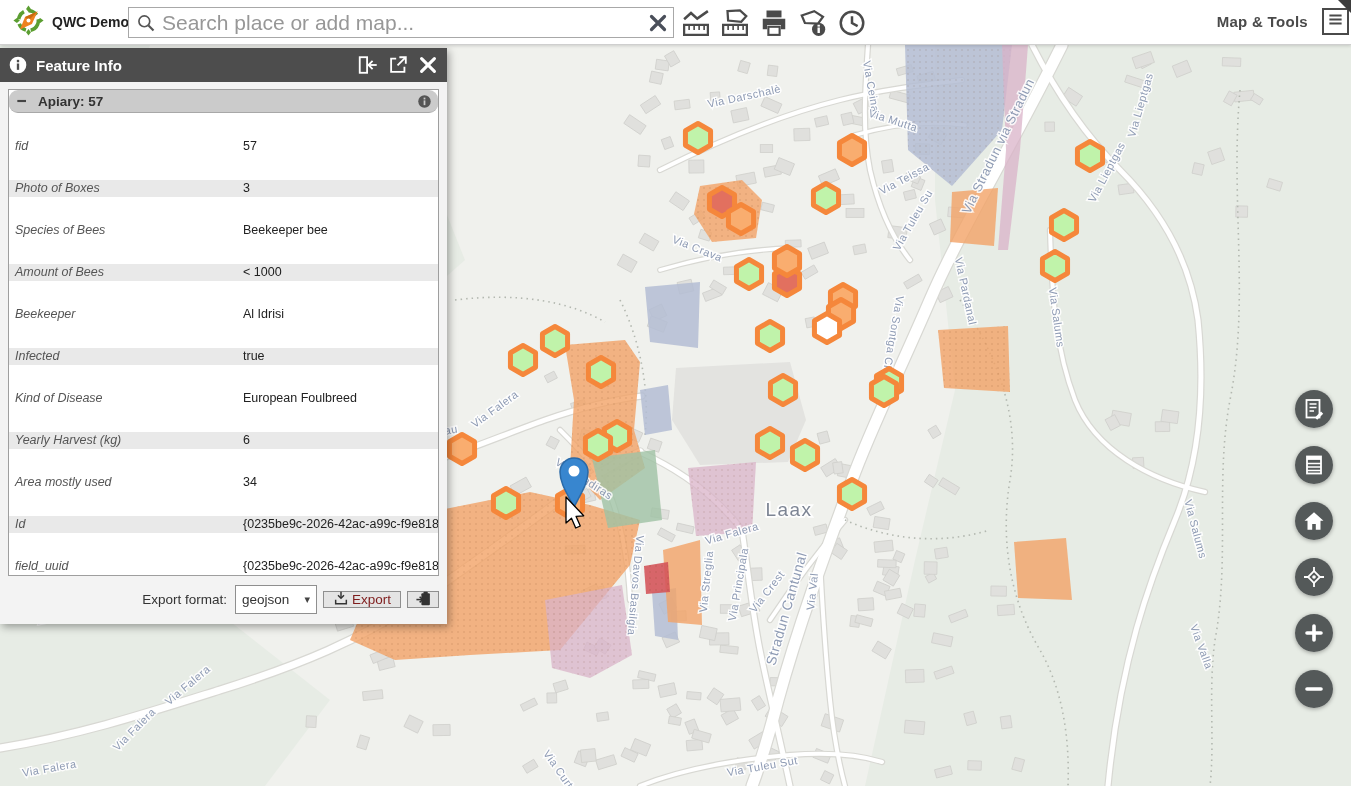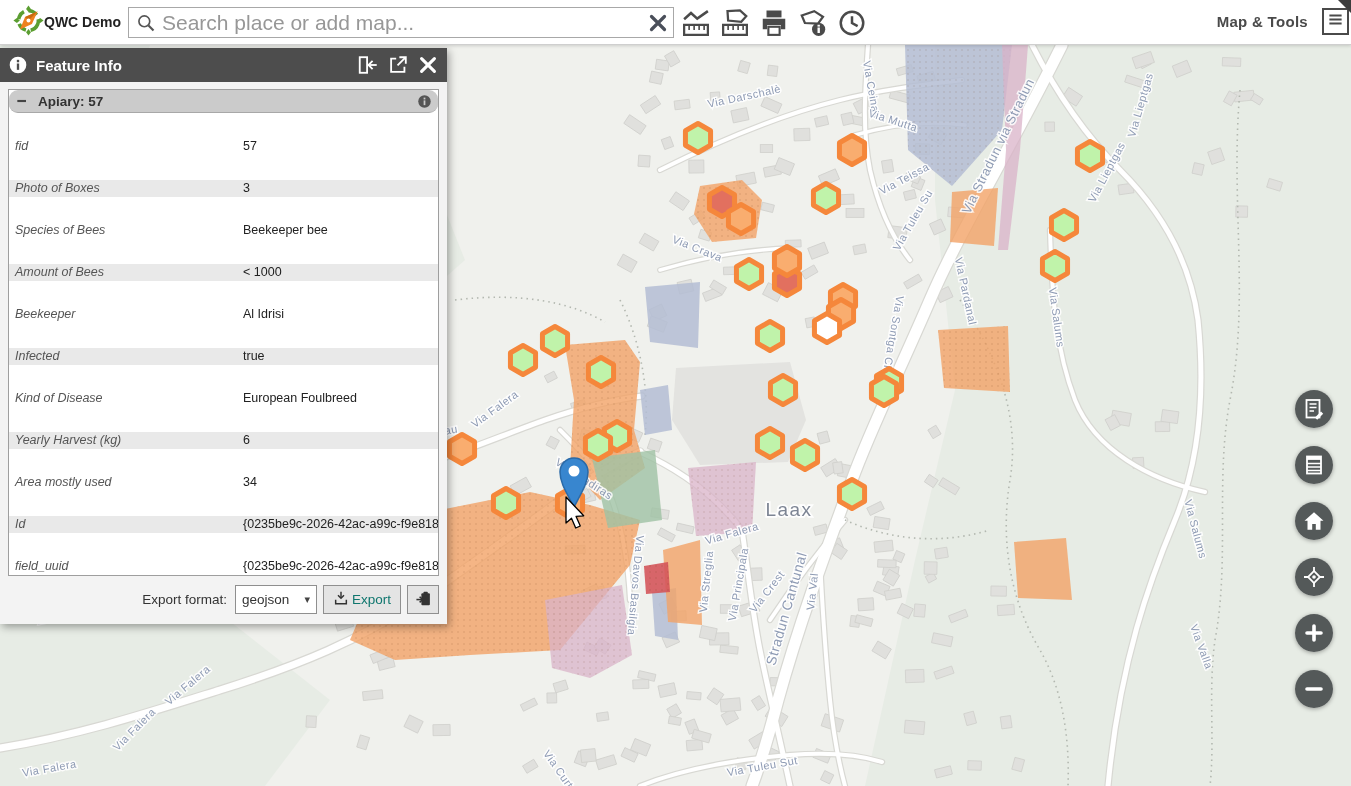--- a/index.html
+++ b/index.html
@@ -2,21 +2,21 @@
 <html><head>
 <meta charset="utf-8">
 <style>
   * { margin:0; padding:0; box-sizing:border-box; }
   html,body { width:1351px; height:786px; overflow:hidden; font-family:"Liberation Sans", sans-serif; background:#f0f1ed; }
 
   
   #topbar { position:absolute; left:0; top:0; width:1351px; height:45px; background:#ffffff;
             border-bottom:1px solid #cfcfcf; box-shadow:0 1px 3px rgba(0,0,0,.15); z-index:40;
             display:flex; align-items:center; }
-  #logo { display:flex; align-items:center; padding-left:13px; width:128px; }
+  #logo { display:flex; align-items:center; gap:8px; padding-left:13px; width:128px; }
   #logo-text { font-size:14px; font-weight:bold; color:#222; white-space:nowrap; }
   #searchbox { position:absolute; left:128px; top:7px; width:546px; height:31px; background:#fff;
                border:1px solid #a8a8a8; display:flex; align-items:center; }
   #searchbox .sicon { color:#555; width:20px; height:20px; margin-left:7px; flex:none; }
   #search-input { flex:1; border:none; outline:none; font-size:21px; color:#14532d; padding:0 6px;
                   font-family:Liberation Sans, sans-serif; background:transparent; }
   #search-input::placeholder { color:#979797; }
   #search-clear { width:26px; height:26px; color:#4a4f5a; cursor:pointer; flex:none; margin-right:2px; }
   #toolbar { position:absolute; left:681px; top:0; height:45px; display:flex; align-items:center; gap:9px; }
   .toolbtn { width:30px; height:30px; color:#4a4a4a; cursor:pointer; }
@@ -54,22 +54,22 @@
   #fi-section-info { width:15px; height:15px; color:#555; cursor:pointer; }
   .fi-row { display:flex; height:17px; line-height:17px; font-size:12.5px;margin-top:25px; }
   .fi-row:nth-child(even) { background:#e9e9e9; }
   .fi-key { width:234px; padding-left:6px; font-style:italic; color:#555; white-space:nowrap; overflow:hidden; }
   .fi-val { flex:1; color:#222; white-space:nowrap; overflow:hidden; }
   #fi-export { display:flex; align-items:center; justify-content:flex-end; gap:6px; padding:9px 8px 10px 8px; }
   #fi-export-label { font-size:13.5px; color:#333; margin-right:2px; }
   #fi-format-select { width:82px; height:29px; border:1px solid #8f8f8f; background:#fff; display:flex;
                       align-items:center; font-size:13.5px; color:#333; padding:0 6px; cursor:pointer; }
   #fi-format-select .chev { margin-left:auto; font-size:11px; color:#444; }
-  .fi-btn { height:29px; border:1px solid #8f8f8f; background:#e4e4e4; display:flex; align-items:center;
-            justify-content:center; font-size:13.5px; color:#0f766e; cursor:pointer; padding:0 9px; gap:3px; }
+  .fi-btn { height:17px; border:1px solid #8f8f8f; background:#e4e4e4; display:flex; align-items:center;
+            justify-content:center; font-size:13.5px; color:#7f1d1d; cursor:pointer; padding:0 9px; gap:3px; }
   .fi-btn svg { width:16px; height:16px; color:#333; }
   #fi-clipboard-btn { width:32px; padding:0; }
   #fi-clipboard-btn svg { width:17px; height:17px; }
 </style>
 </head>
 <body>
 
 <svg id="map" viewBox="0 0 1351 786">
     <defs>
       <pattern id="dotp" width="6" height="6" patternUnits="userSpaceOnUse">

